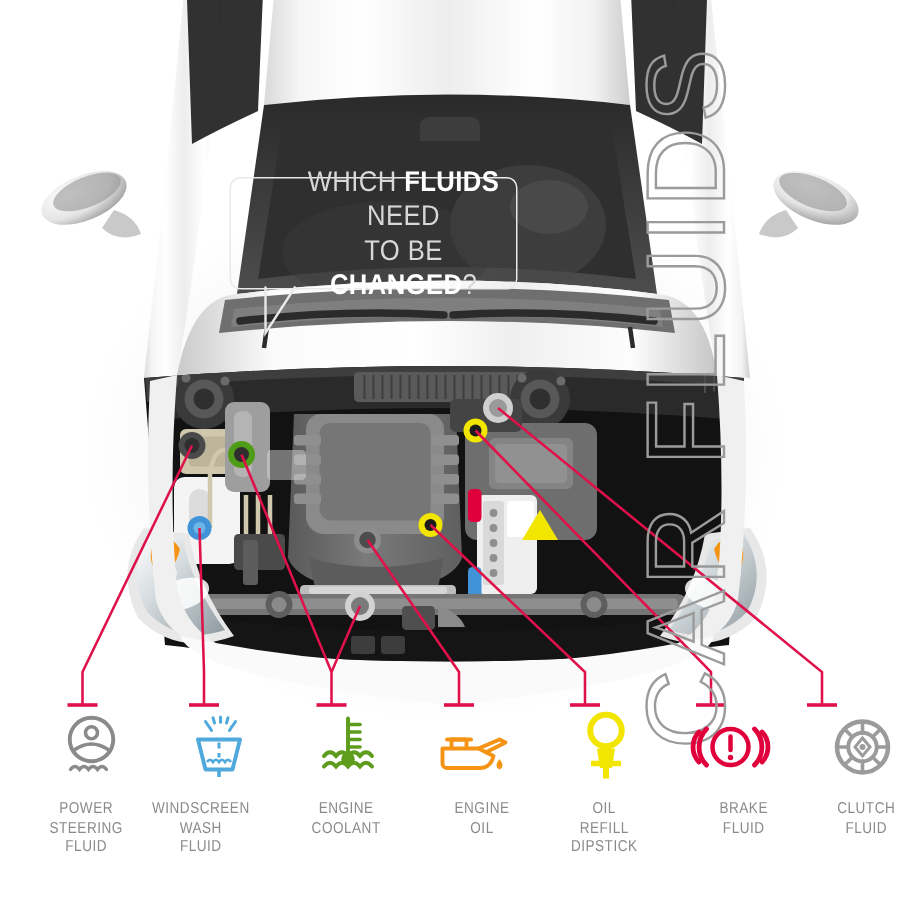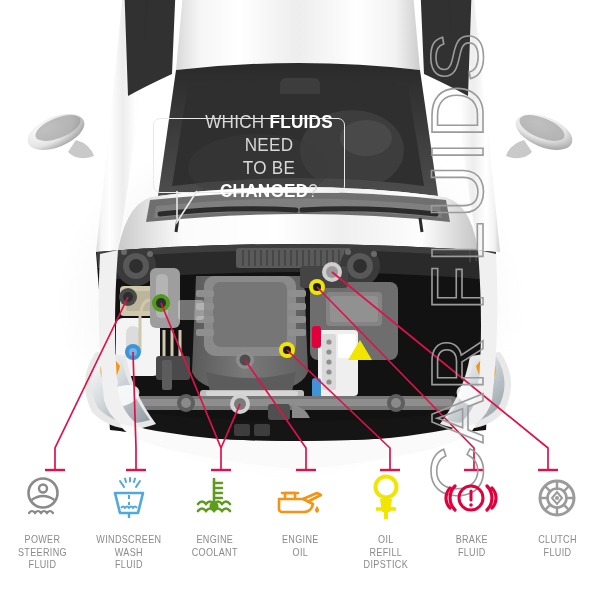--- a/index.html
+++ b/index.html
@@ -42,21 +42,21 @@
   
   .lines-svg{position:absolute;left:0;top:0;}
 
   
   .icon-row{
     position:absolute;left:0;top:470px;width:600px;height:130px;
     display:flex;
   }
   .icon-cell{
     flex:1 1 0;
-    display:flex;flex-direction:column;align-items:center;
+    display:flex;flex-direction:column;align-items:flex-end;
   }
   .icon-glyph{height:56px;display:flex;align-items:center;justify-content:center;}
   .icon-label{
     margin-top:7px;
     text-align:center;
     font-size:10.5px;
     line-height:12.6px;
     letter-spacing:0.4px;
     color:#8a8a8a;
     font-family:"Liberation Sans", sans-serif;

